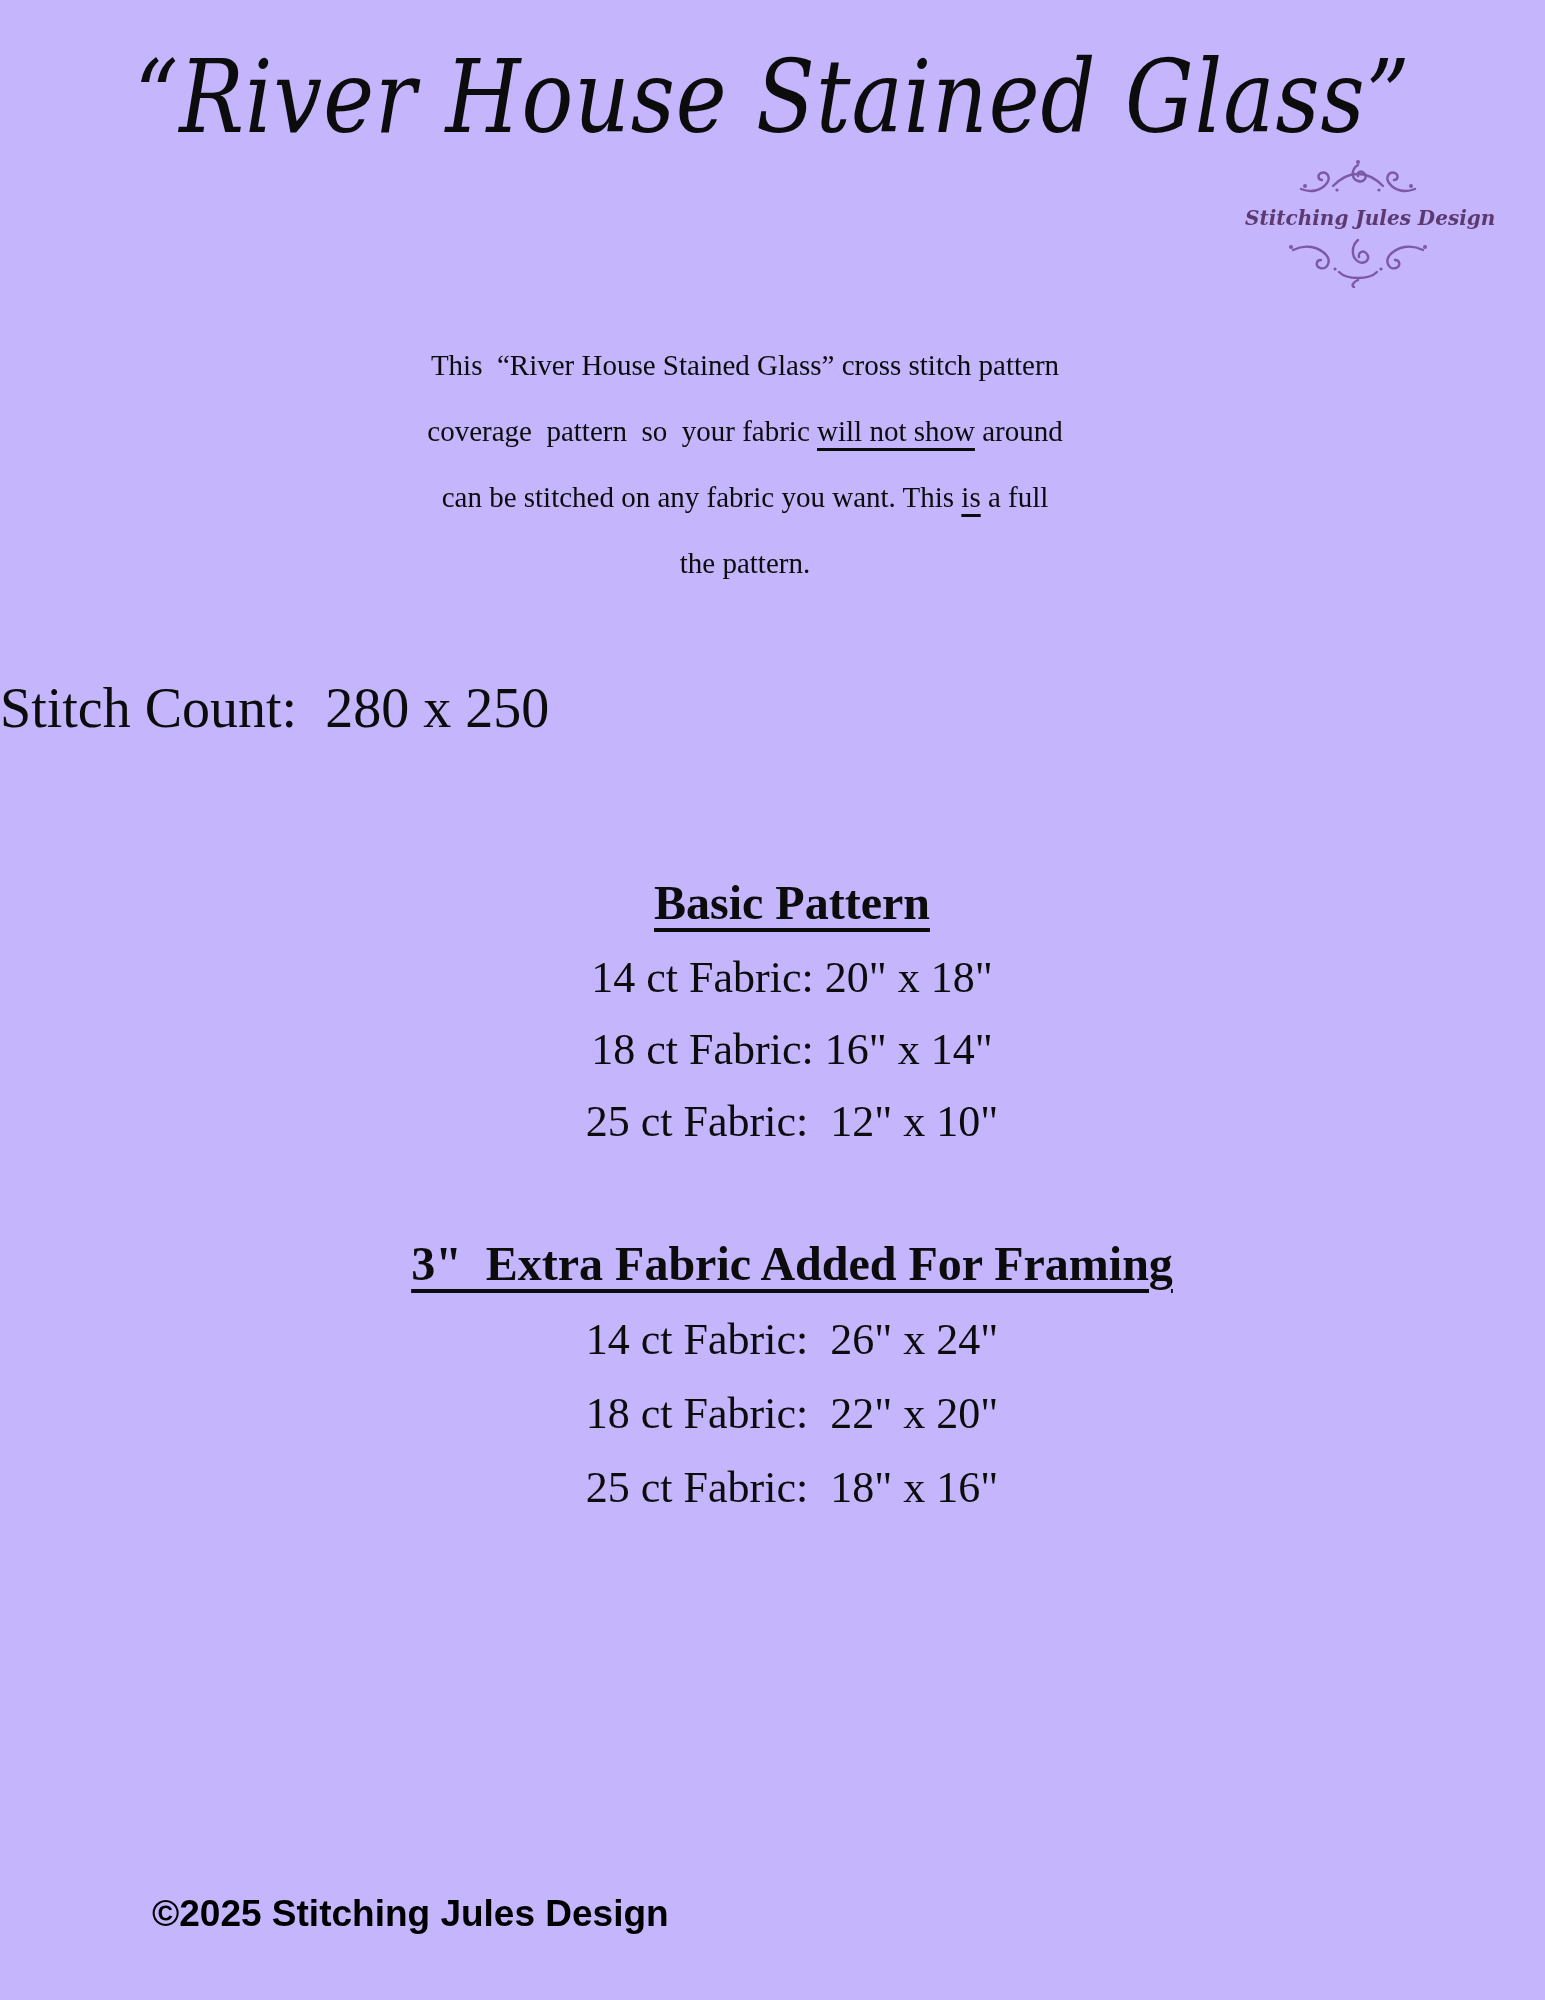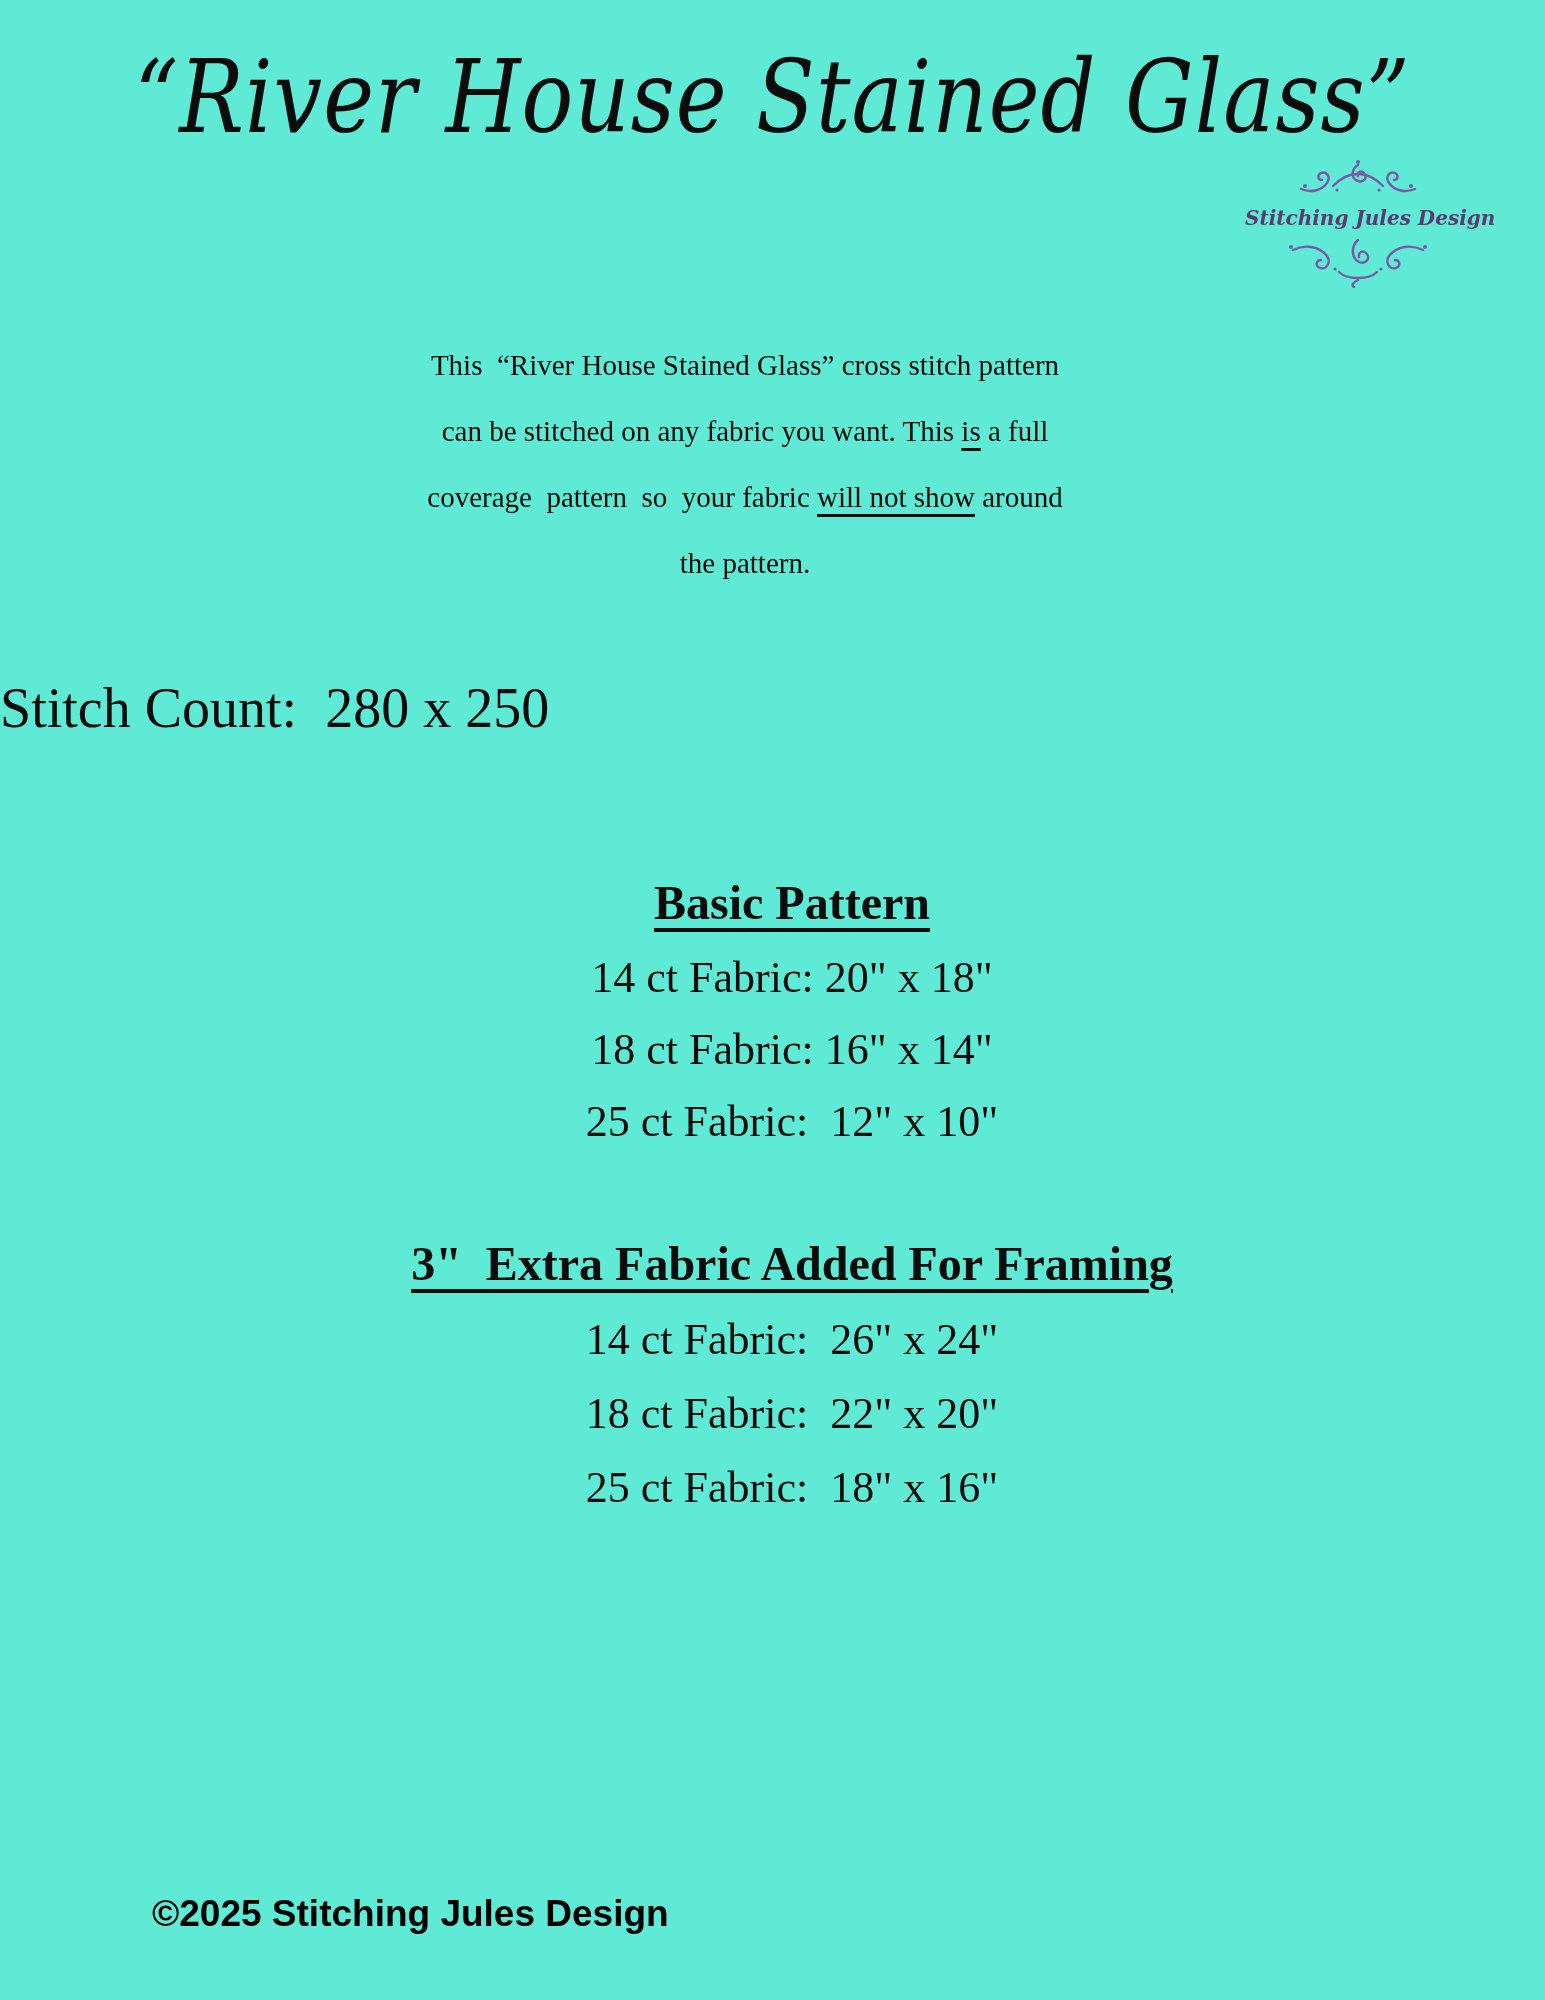--- a/index.html
+++ b/index.html
@@ -1,17 +1,17 @@
 <!DOCTYPE html>
 <html><head>
 <meta charset="utf-8">
 <style>
   html,body{margin:0;padding:0;background:#e8e8e8;}
   .page{
-    position:relative;width:1545px;height:2000px;background:#5eead4;
+    position:relative;width:1545px;height:2000px;background:#c4b5fd;
     font-family:"Liberation Serif",serif;color:#0c0c0c;overflow:hidden;
     margin:0 auto;
   }
   .pre{white-space:pre-wrap;}
   .title{
     position:absolute;top:38px;left:0;width:1545px;margin:0;
     text-align:center;font-family:"DejaVu Serif",serif;font-style:italic;
     font-weight:400;font-size:86px;letter-spacing:1px;
     transform:scaleY(1.18);transform-origin:top center;
     white-space:nowrap;
@@ -76,22 +76,22 @@
       <path d="M75,48 C70,50 68,54 71,55"></path>
       <circle cx="8" cy="15" r="2" fill="#7b58a8" stroke="none"></circle>
       <circle cx="142" cy="15" r="2" fill="#7b58a8" stroke="none"></circle>
       <circle cx="52" cy="37" r="1.6" fill="#7b58a8" stroke="none"></circle>
       <circle cx="98" cy="37" r="1.6" fill="#7b58a8" stroke="none"></circle>
     </svg>
   </div>
 
   <div class="intro">
     <div class="line"><span class="seg">This  “River House Stained Glass” cross stitch pattern</span></div>
+    <div class="line"><span class="seg">coverage  pattern  so  your fabric </span><span class="seg u">will not show</span><span class="seg"> around</span></div>
     <div class="line"><span class="seg">can be stitched on any fabric you want. This </span><span class="seg u">is</span><span class="seg"> a full</span></div>
-    <div class="line"><span class="seg">coverage  pattern  so  your fabric </span><span class="seg u">will not show</span><span class="seg"> around</span></div>
     <div class="line"><span class="seg">the pattern.</span></div>
   </div>
 
   <div class="specs">
     <div class="pre">Stitch Count:  280 x 250</div>
   </div>
 
   <section class="section section-basic">
     <h2 class="pre">Basic Pattern</h2>
     <div class="lines">

